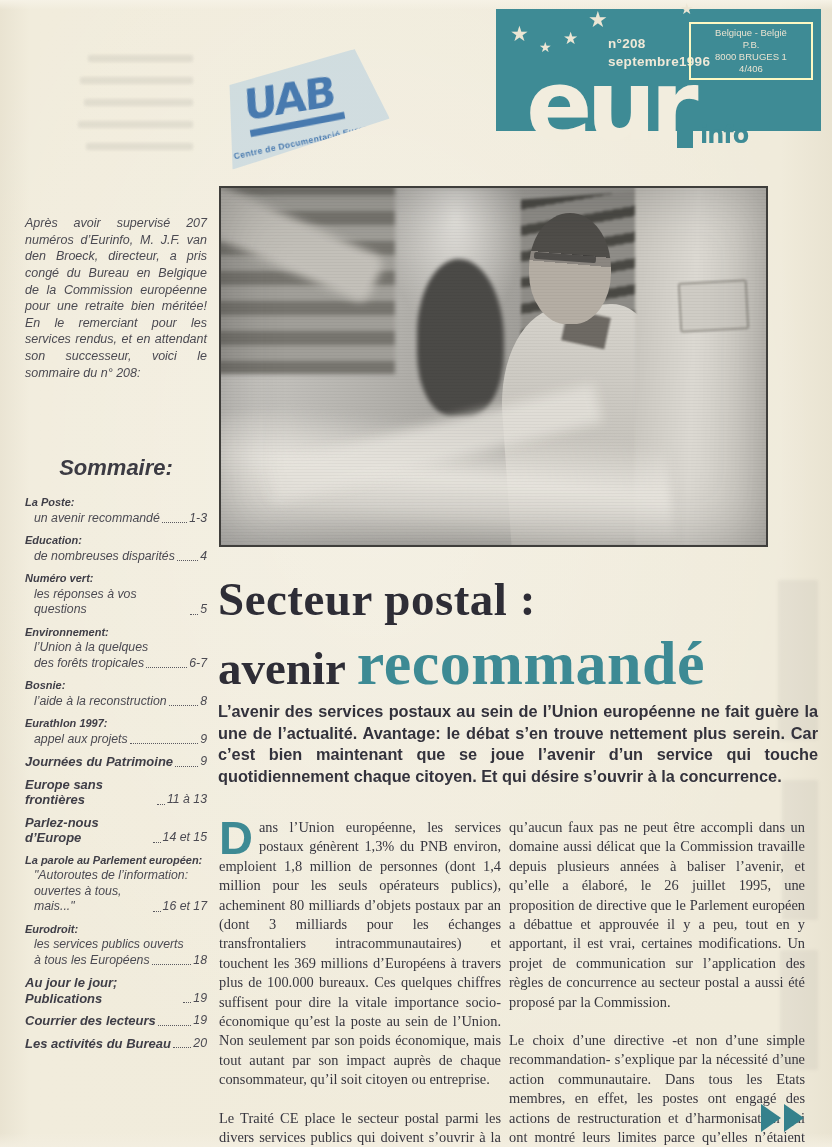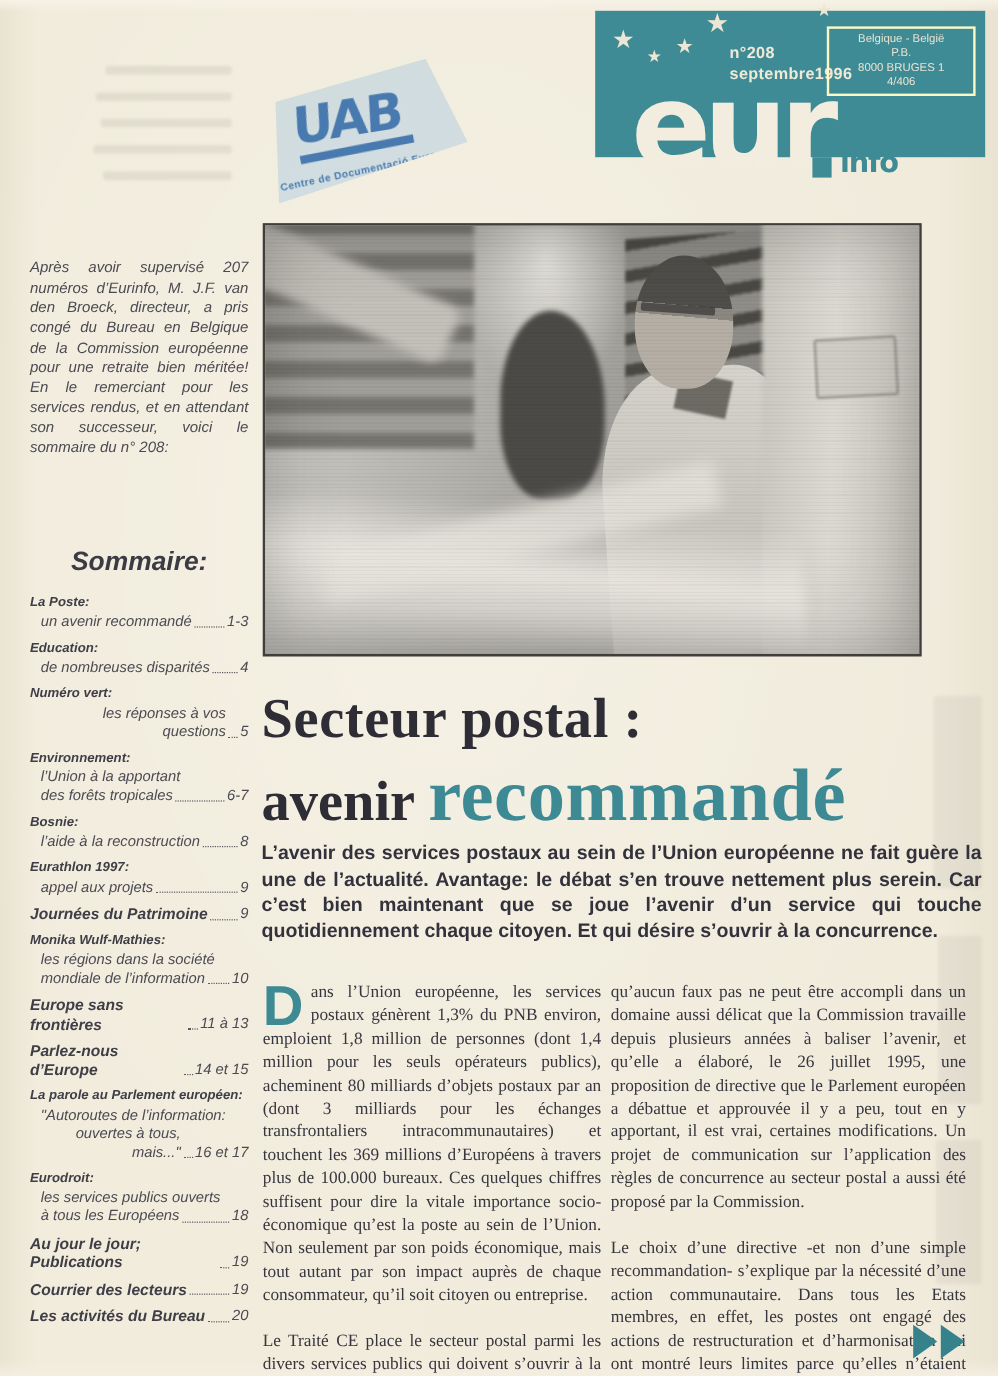--- a/index.html
+++ b/index.html
@@ -38,21 +38,21 @@
   .stamp-line{position:absolute;left:10px;top:78px;width:156px;font-size:8.5px;font-weight:bold;color:#3a70ab;
     letter-spacing:.4px;transform:rotate(-3deg);white-space:nowrap;}
 
   
   .sidebar{position:absolute;left:25px;top:183px;width:182px;color:#4b4a52;margin-top:32px;}
   .intro{font-style:italic;font-size:12.5px;line-height:1.33;text-align:justify;margin:0;}
   .toc-heading{font-style:italic;font-weight:bold;font-size:22px;color:#3c3b43;text-align:center;margin:74px 0 14px 0;}
   .toc-item{margin-bottom:7px;}
   .toc-title{font-weight:bold;font-style:italic;font-size:11px;line-height:15.5px;color:#3f3e47;}
   .toc-row{display:flex;align-items:flex-end;font-style:italic;font-size:12.3px;line-height:15.5px;}
-  .toc-row.sub{padding-left:9px;text-align:right;}
+  .toc-row.sub{padding-left:9px;}
   .toc-row .strong{font-weight:bold;font-size:13px;color:#3f3e47;}
   .toc-leader{flex:1;border-bottom:1.6px dotted #5a5960;margin:0 2px 3px 2px;min-width:8px;}
   .toc-page{font-style:italic;white-space:nowrap;}
 
   
   .photo{position:absolute;left:219px;top:186px;width:545px;height:357px;border:2px solid #3f3e3b;background:#a8a6a1;overflow:hidden;}
   .photo div{position:absolute;}
   .ph-bg{left:0;top:0;width:100%;height:100%;background:linear-gradient(100deg,#cfcdc8 0%,#b5b3ae 30%,#9b9994 60%,#8e8c88 100%);}
   .ph-shelf-left{left:-2%;top:-2%;width:34%;height:54%;
     background:repeating-linear-gradient(180deg,#77756f 0 14px,#a19f99 14px 30px),repeating-linear-gradient(90deg,rgba(60,60,58,.45) 0 3px,rgba(0,0,0,0) 3px 26px);filter:blur(2px);}
@@ -162,21 +162,21 @@
           <div class="toc-title">Numéro vert:</div>
           <div class="toc-row sub">
             <span>les réponses à vos questions</span>
             <span class="toc-leader"></span>
             <span class="toc-page">5</span>
           </div>
         </div>
         <div class="toc-item">
           <div class="toc-title">Environnement:</div>
           <div class="toc-row sub">
-            <span>l’Union à la apportant</span>
+            <span>l’Union à la quelques</span>
           </div>
           <div class="toc-row sub">
             <span>des forêts tropicales</span>
             <span class="toc-leader"></span>
             <span class="toc-page">6-7</span>
           </div>
         </div>
         <div class="toc-item">
           <div class="toc-title">Bosnie:</div>
           <div class="toc-row sub">
@@ -191,31 +191,20 @@
             <span>appel aux projets</span>
             <span class="toc-leader"></span>
             <span class="toc-page">9</span>
           </div>
         </div>
         <div class="toc-item">
           <div class="toc-row">
             <span class="strong">Journées du Patrimoine</span>
             <span class="toc-leader"></span>
             <span class="toc-page">9</span>
-          </div>
-        </div>
-        <div class="toc-item">
-          <div class="toc-title">Monika Wulf-Mathies:</div>
-          <div class="toc-row sub">
-            <span>les régions dans la société</span>
-          </div>
-          <div class="toc-row sub">
-            <span>mondiale de l’information</span>
-            <span class="toc-leader"></span>
-            <span class="toc-page">10</span>
           </div>
         </div>
         <div class="toc-item">
           <div class="toc-row">
             <span class="strong">Europe sans frontières</span>
             <span class="toc-leader"></span>
             <span class="toc-page">11 à 13</span>
           </div>
         </div>
         <div class="toc-item">

